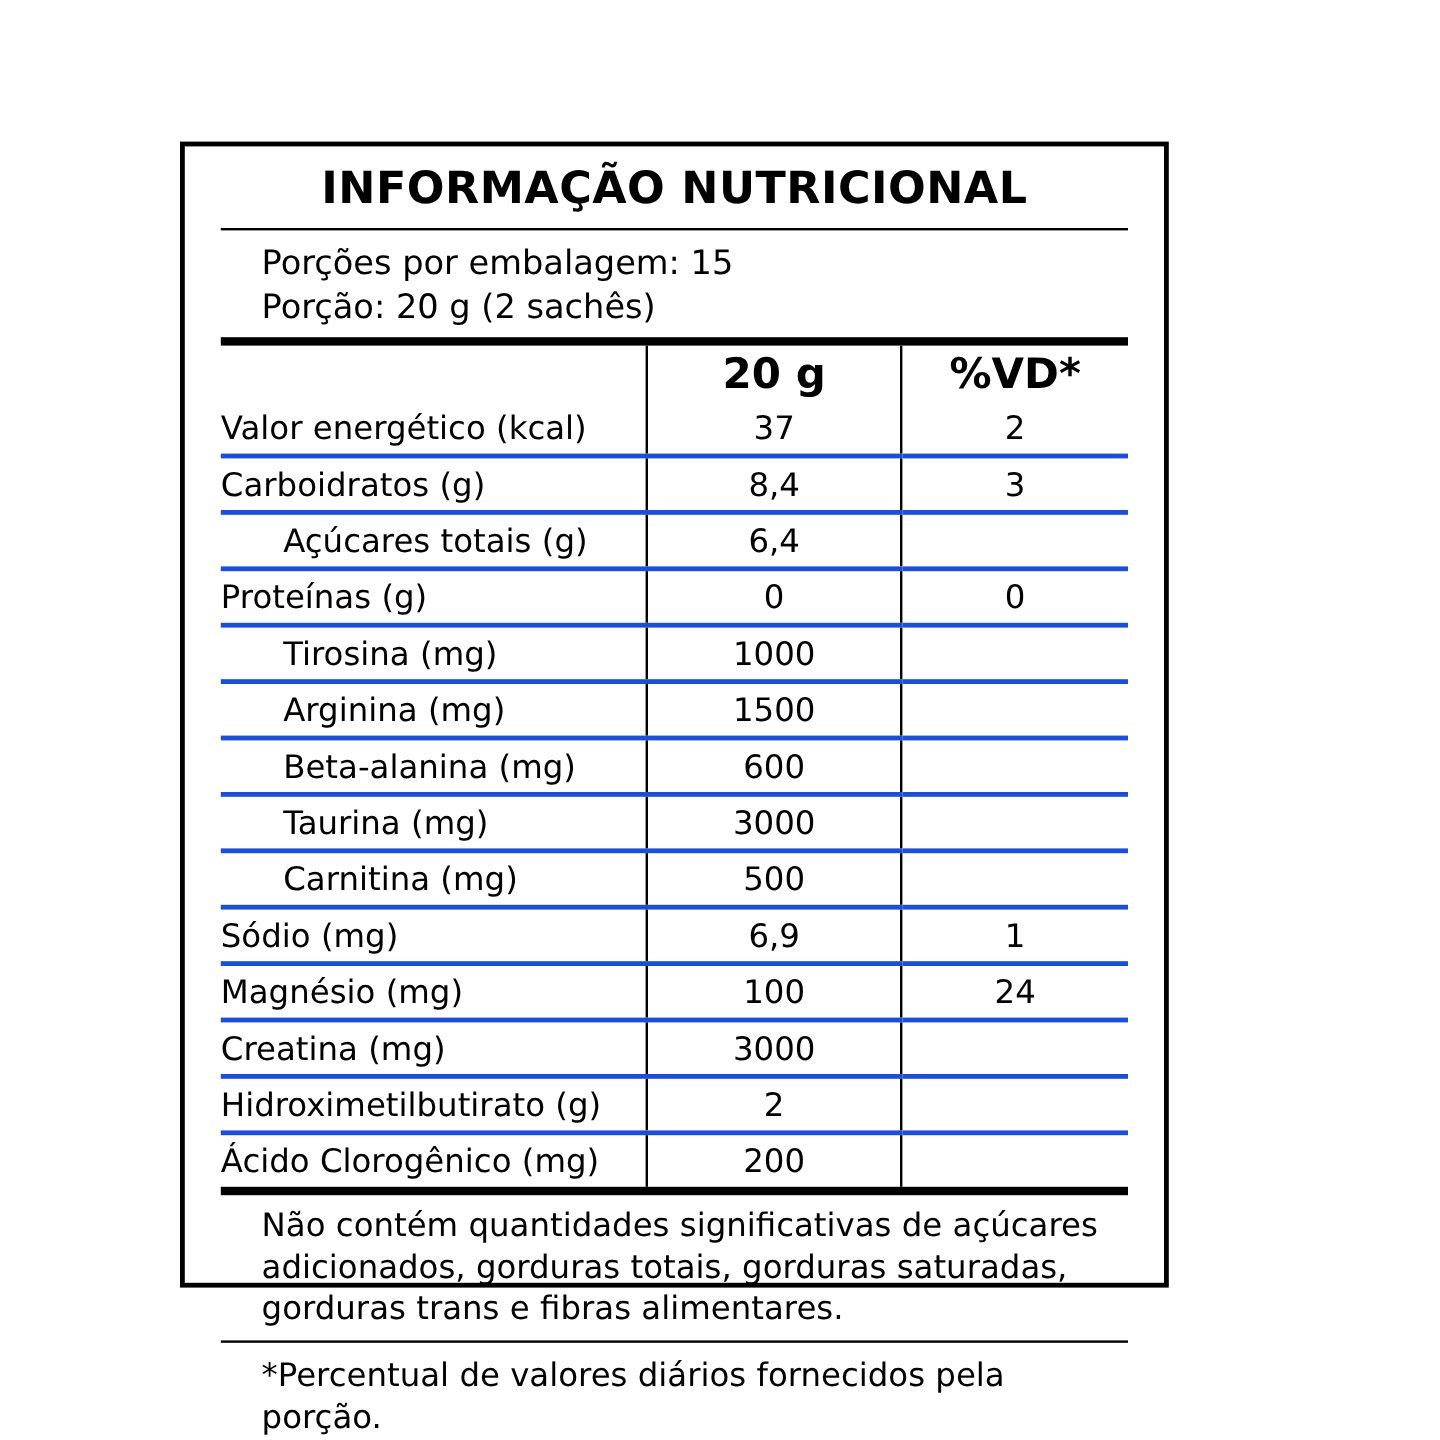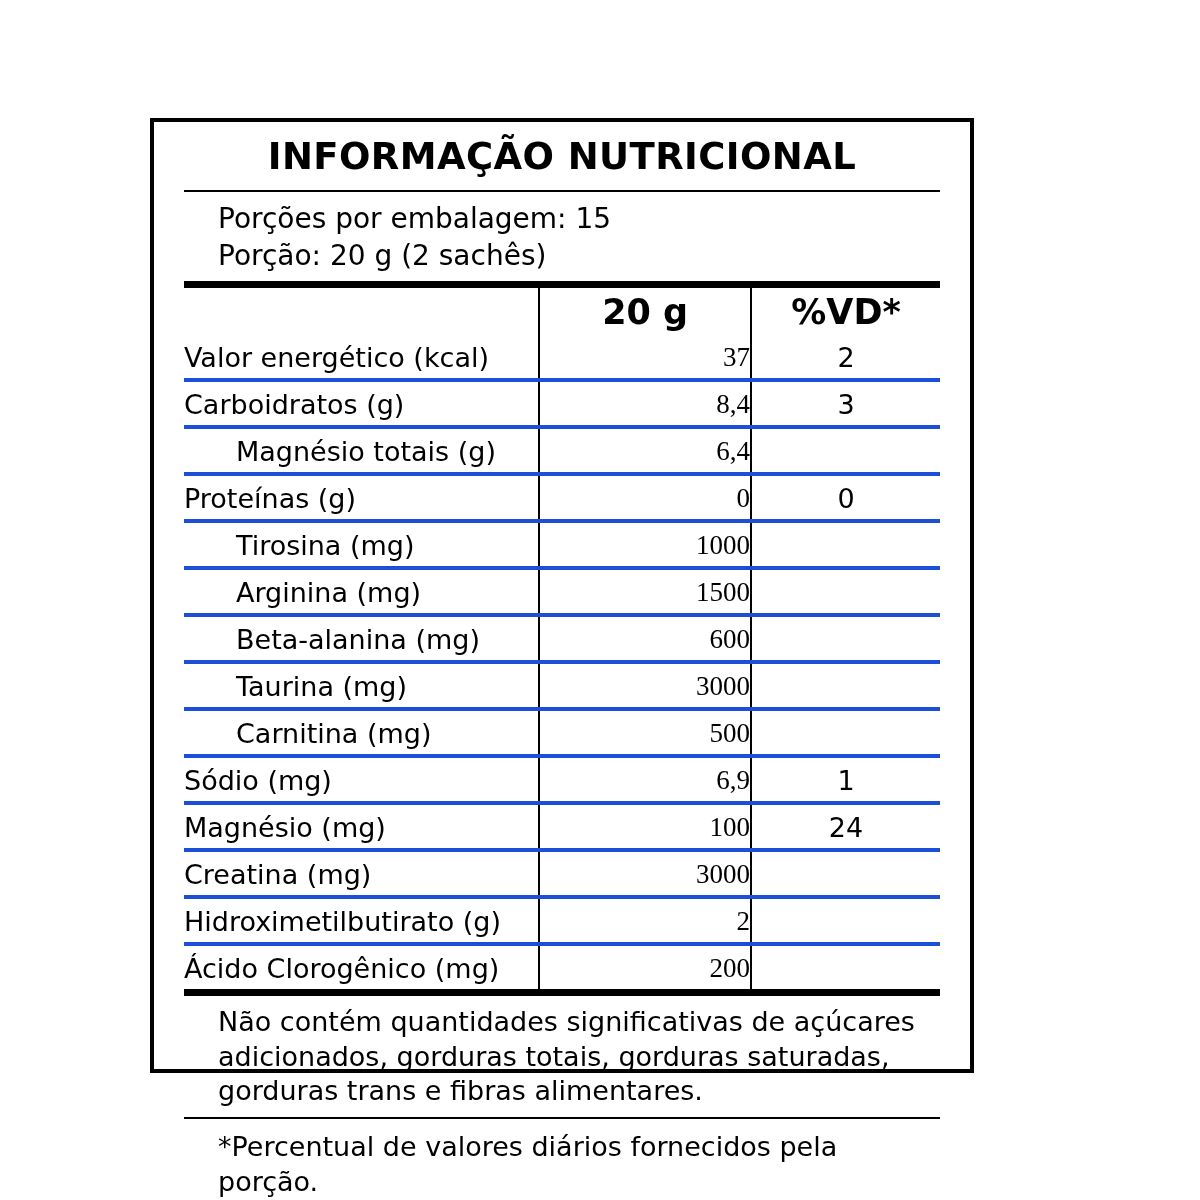--- a/index.html
+++ b/index.html
@@ -98,23 +98,22 @@
 
   td.name {
     text-align: left;
     padding-left: 32px;
     border-right: 2px solid #000000;
   }
   td.name.indent {
     padding-left: 52px;
   }
   td.amt {
-    text-align: right;
+    text-align: center;
     border-right: 2px solid #000000;
-    font-family: Liberation Serif, serif;
   }
   td.vd {
     text-align: center;
   }
   th.h-amt { border-right: 2px solid #000000; }
   th.h-name { border-right: 2px solid #000000; }
 
   .footnote-block {
     padding: 9px 4px 8px 4px;
   }
@@ -170,21 +169,21 @@
           <td class="name">Valor energético (kcal)</td>
           <td class="amt">37</td>
           <td class="vd">2</td>
         </tr>
         <tr>
           <td class="name">Carboidratos (g)</td>
           <td class="amt">8,4</td>
           <td class="vd">3</td>
         </tr>
         <tr>
-          <td class="name indent">Magnésio totais (g)</td>
+          <td class="name indent">Açúcares totais (g)</td>
           <td class="amt">6,4</td>
           <td class="vd"></td>
         </tr>
         <tr>
           <td class="name">Proteínas (g)</td>
           <td class="amt">0</td>
           <td class="vd">0</td>
         </tr>
         <tr>
           <td class="name indent">Tirosina (mg)</td>

